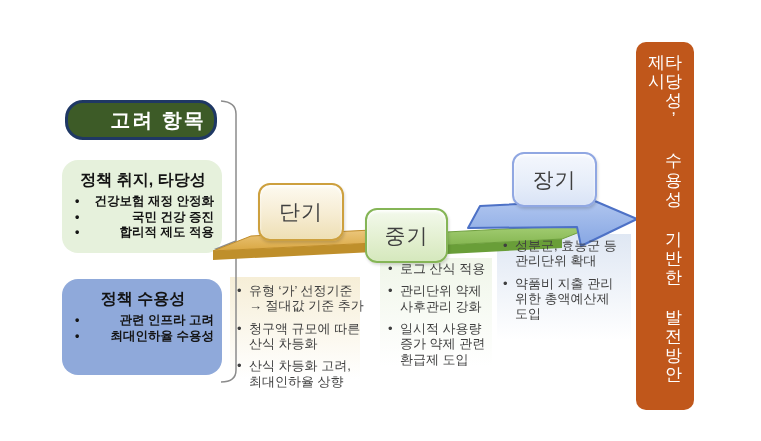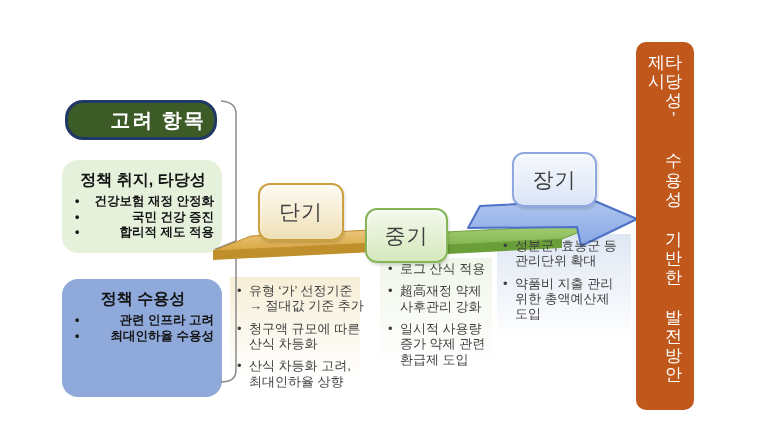--- a/index.html
+++ b/index.html
@@ -12,21 +12,21 @@
     position:absolute;left:65px;top:100px;width:152px;height:40px;
     background:#3d5b27;border:3px solid #1f3864;border-radius:18px;
     display:flex;align-items:center;justify-content:center;box-sizing:border-box;padding-left:34px;
   }
   .hdr-box span{color:#ffffff;font-size:20px;font-weight:700;letter-spacing:2px;}
   .soft-box{
     position:absolute;left:62px;width:160px;border-radius:16px;box-sizing:border-box;
     padding:10px 8px 6px 10px;
   }
   .validity-box{top:160px;height:93px;background:#e6f1dc;}
-  .accept-box{top:279px;height:118px;background:#8fa9da;}
+  .accept-box{top:279px;height:96px;background:#8fa9da;}
   .soft-box h3{
     margin:0 0 3px 0;text-align:center;font-size:16px;font-weight:700;color:#141414;
   }
   .soft-list{list-style:none;margin:0;padding:0;}
   .soft-list li{
     position:relative;padding-left:15px;font-size:12.5px;font-weight:600;
     color:#141414;line-height:1.25;text-align:right;
   }
   .soft-list li::before{content:"\2022";position:absolute;left:3px;top:0;color:#141414;}
   
@@ -143,21 +143,21 @@
   <ul class="step-list list-short">
     <li>유형 ‘가’ 선정기준
 → 절대값 기준 추가</li>
     <li>청구액 규모에 따른
 산식 차등화</li>
     <li>산식 차등화 고려,
 최대인하율 상향</li>
   </ul>
   <ul class="step-list list-mid">
     <li>로그 산식 적용</li>
-    <li>超高재정 약제
+    <li>관리단위 약제
 사후관리 강화</li>
     <li>일시적 사용량
 증가 약제 관련
 환급제 도입</li>
   </ul>
   <ul class="step-list list-long">
     <li>성분군, 효능군 등
 관리단위 확대</li>
     <li>약품비 지출 관리
 위한 총액예산제

